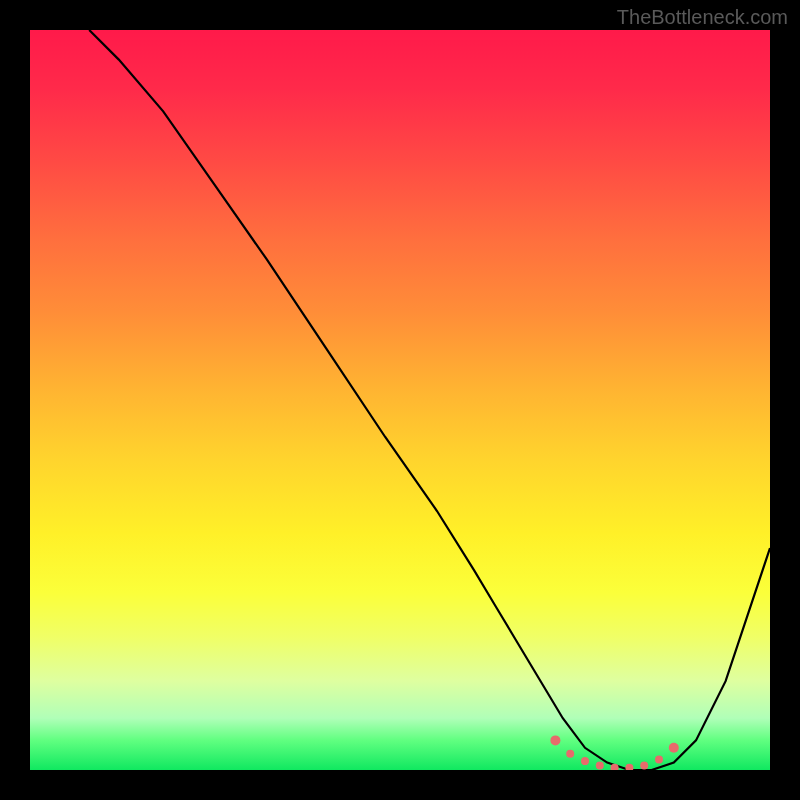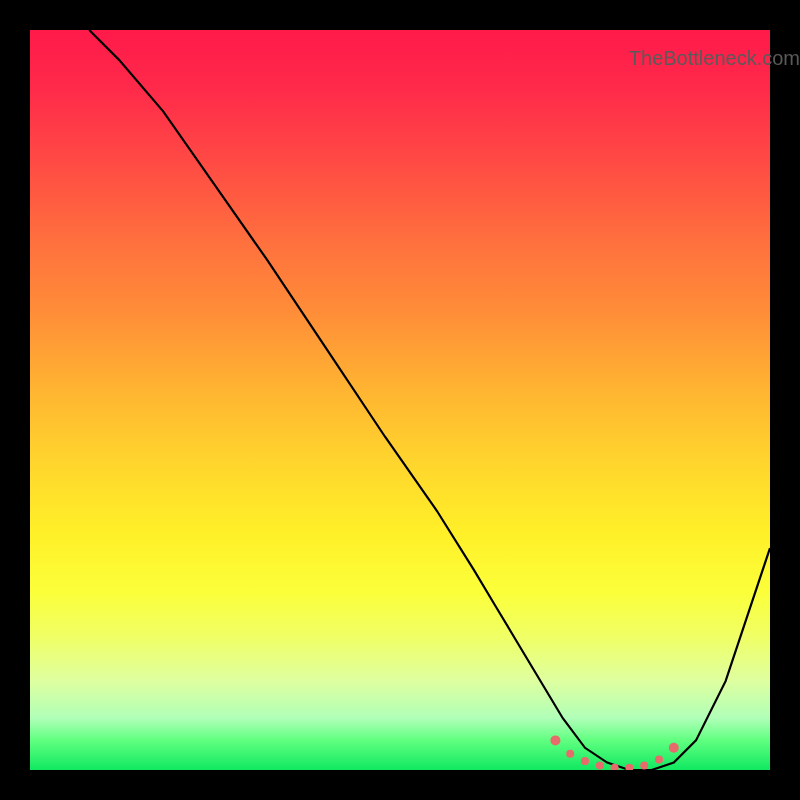--- a/index.html
+++ b/index.html
@@ -6,26 +6,25 @@
   body {
     width: 800px;
     height: 800px;
     background: #000;
     position: relative;
     font-family: Arial, sans-serif;
   }
   .watermark {
     position: absolute;
     top: 6px;
-    right: 0;
+    right: 12px;
     color: #5a5a5a;
     font-size: 20px;
     font-weight: 500;
     z-index: 10;
-    margin-top: 41px;
   }
   .plot-area {
     position: absolute;
     left: 30px;
     top: 30px;
     width: 740px;
     height: 740px;
     overflow: hidden;
   }
   .gradient-bg {

